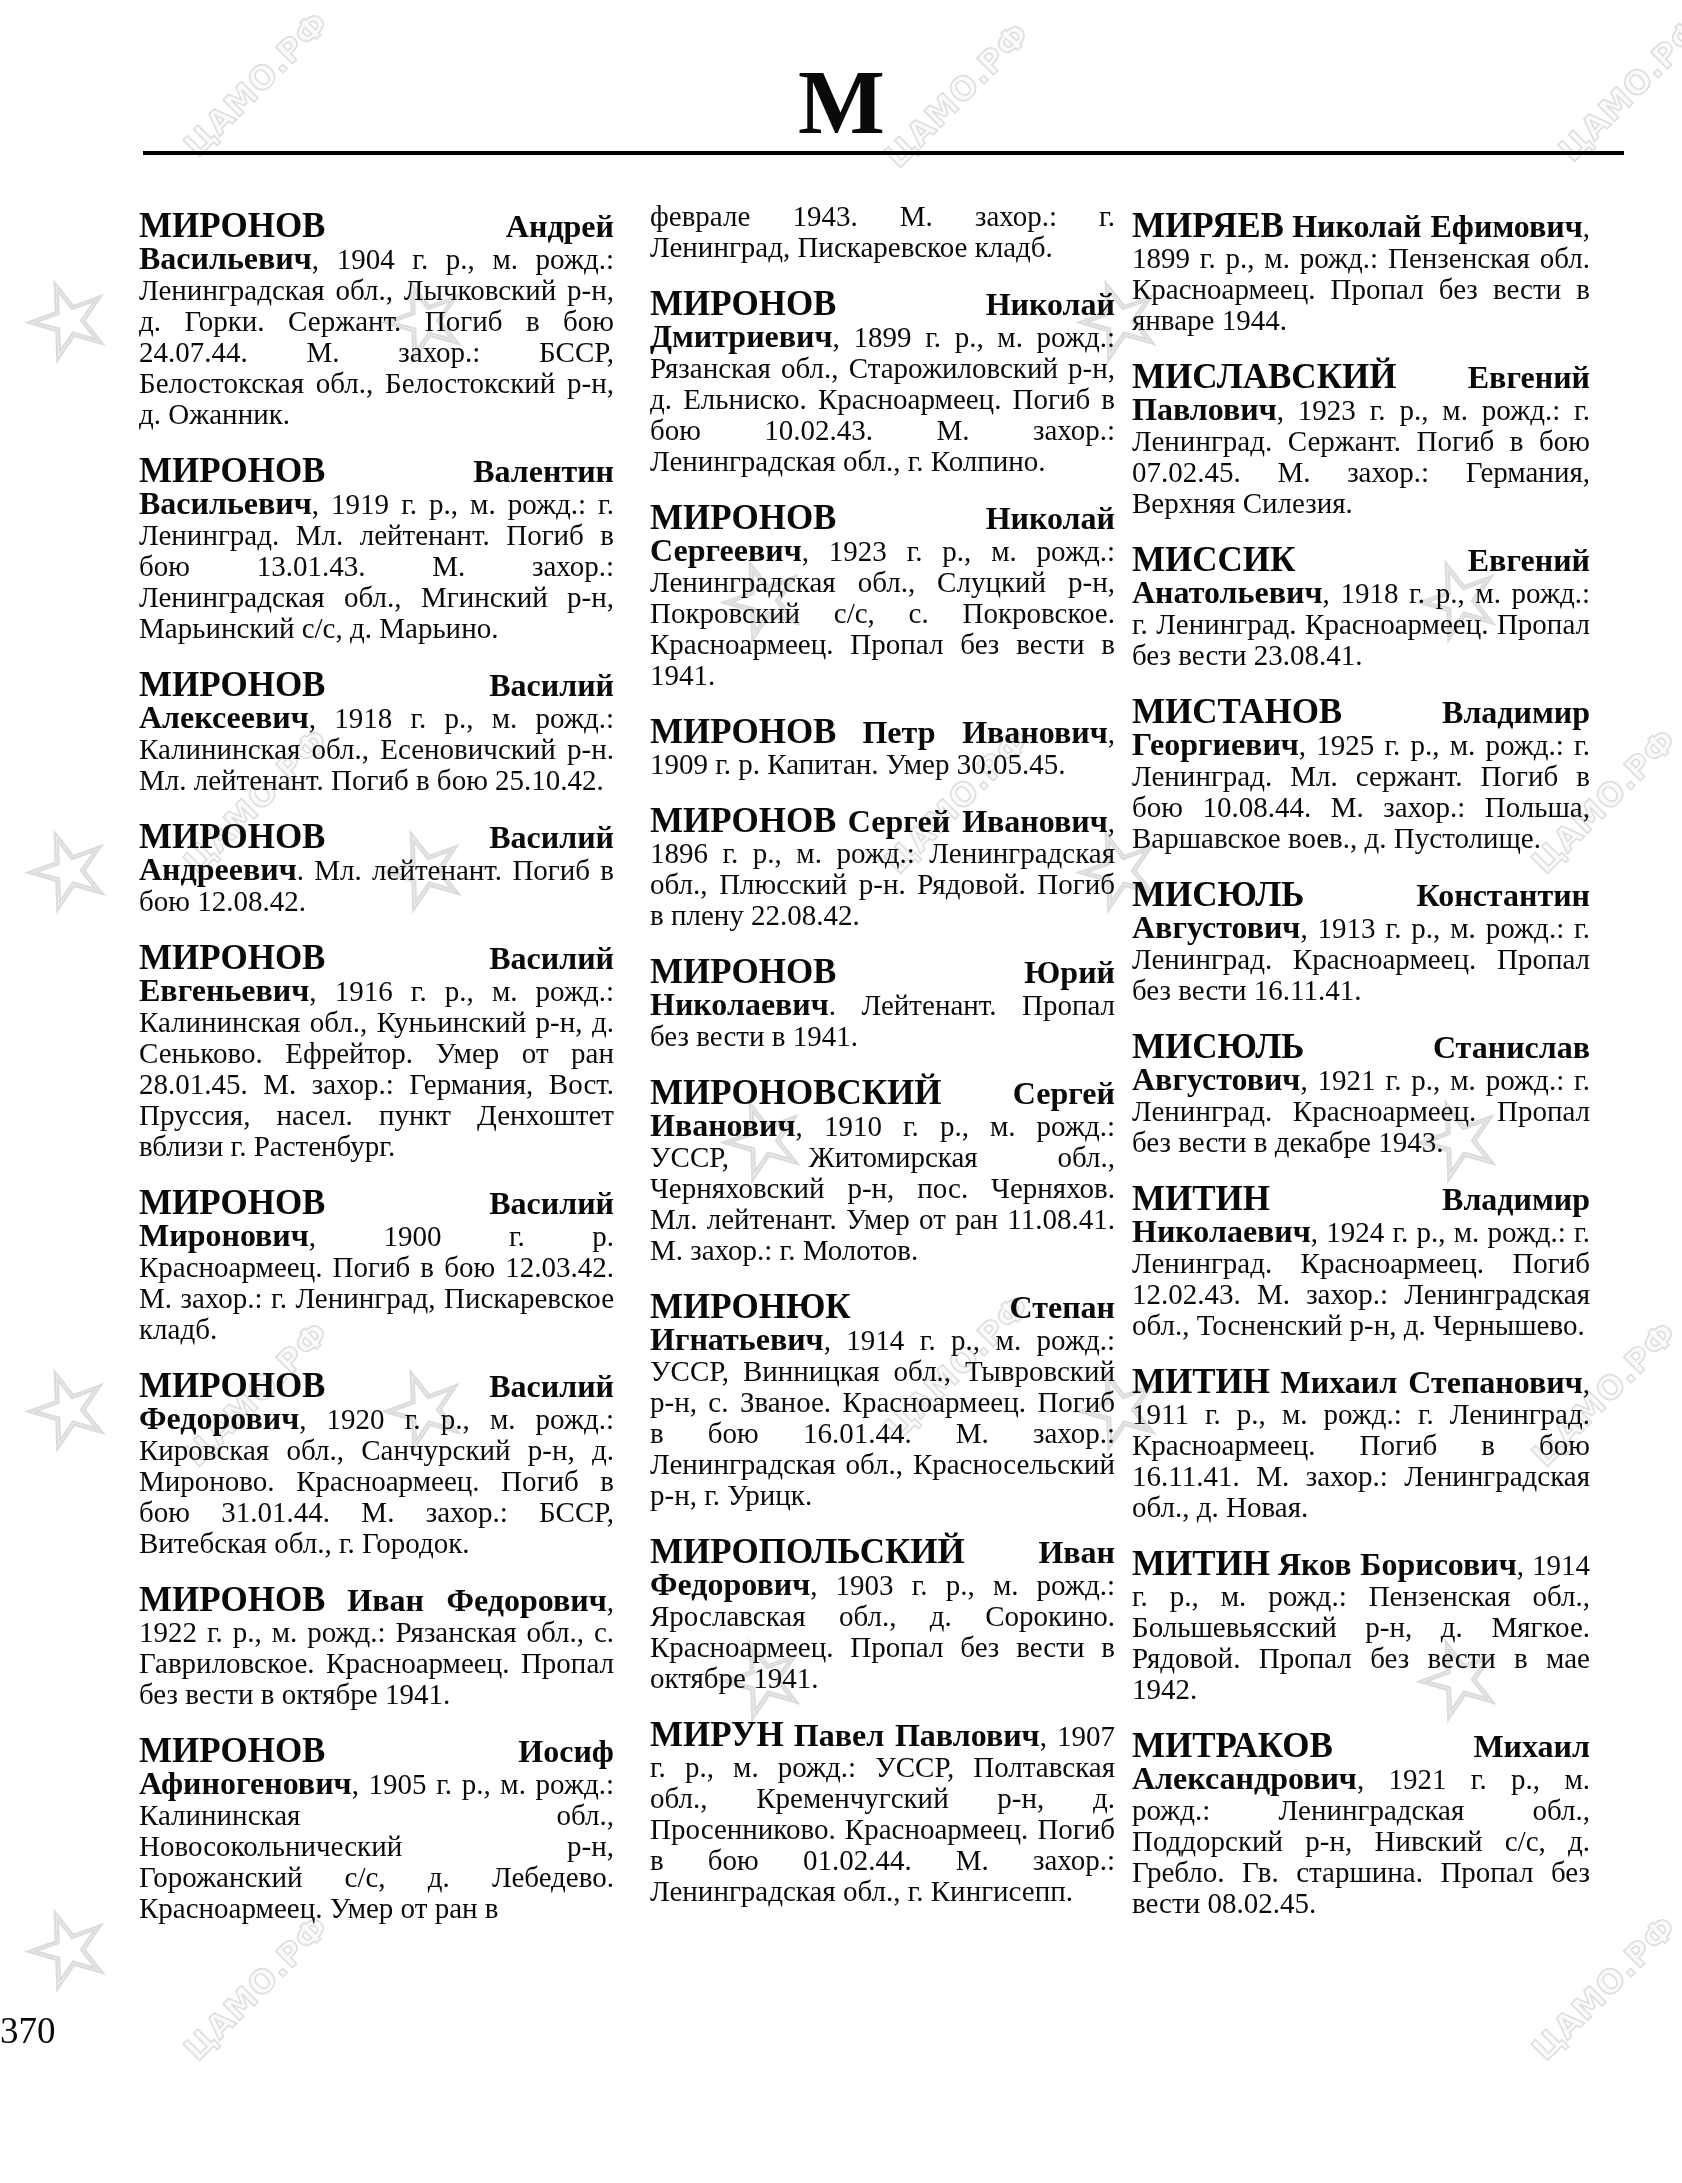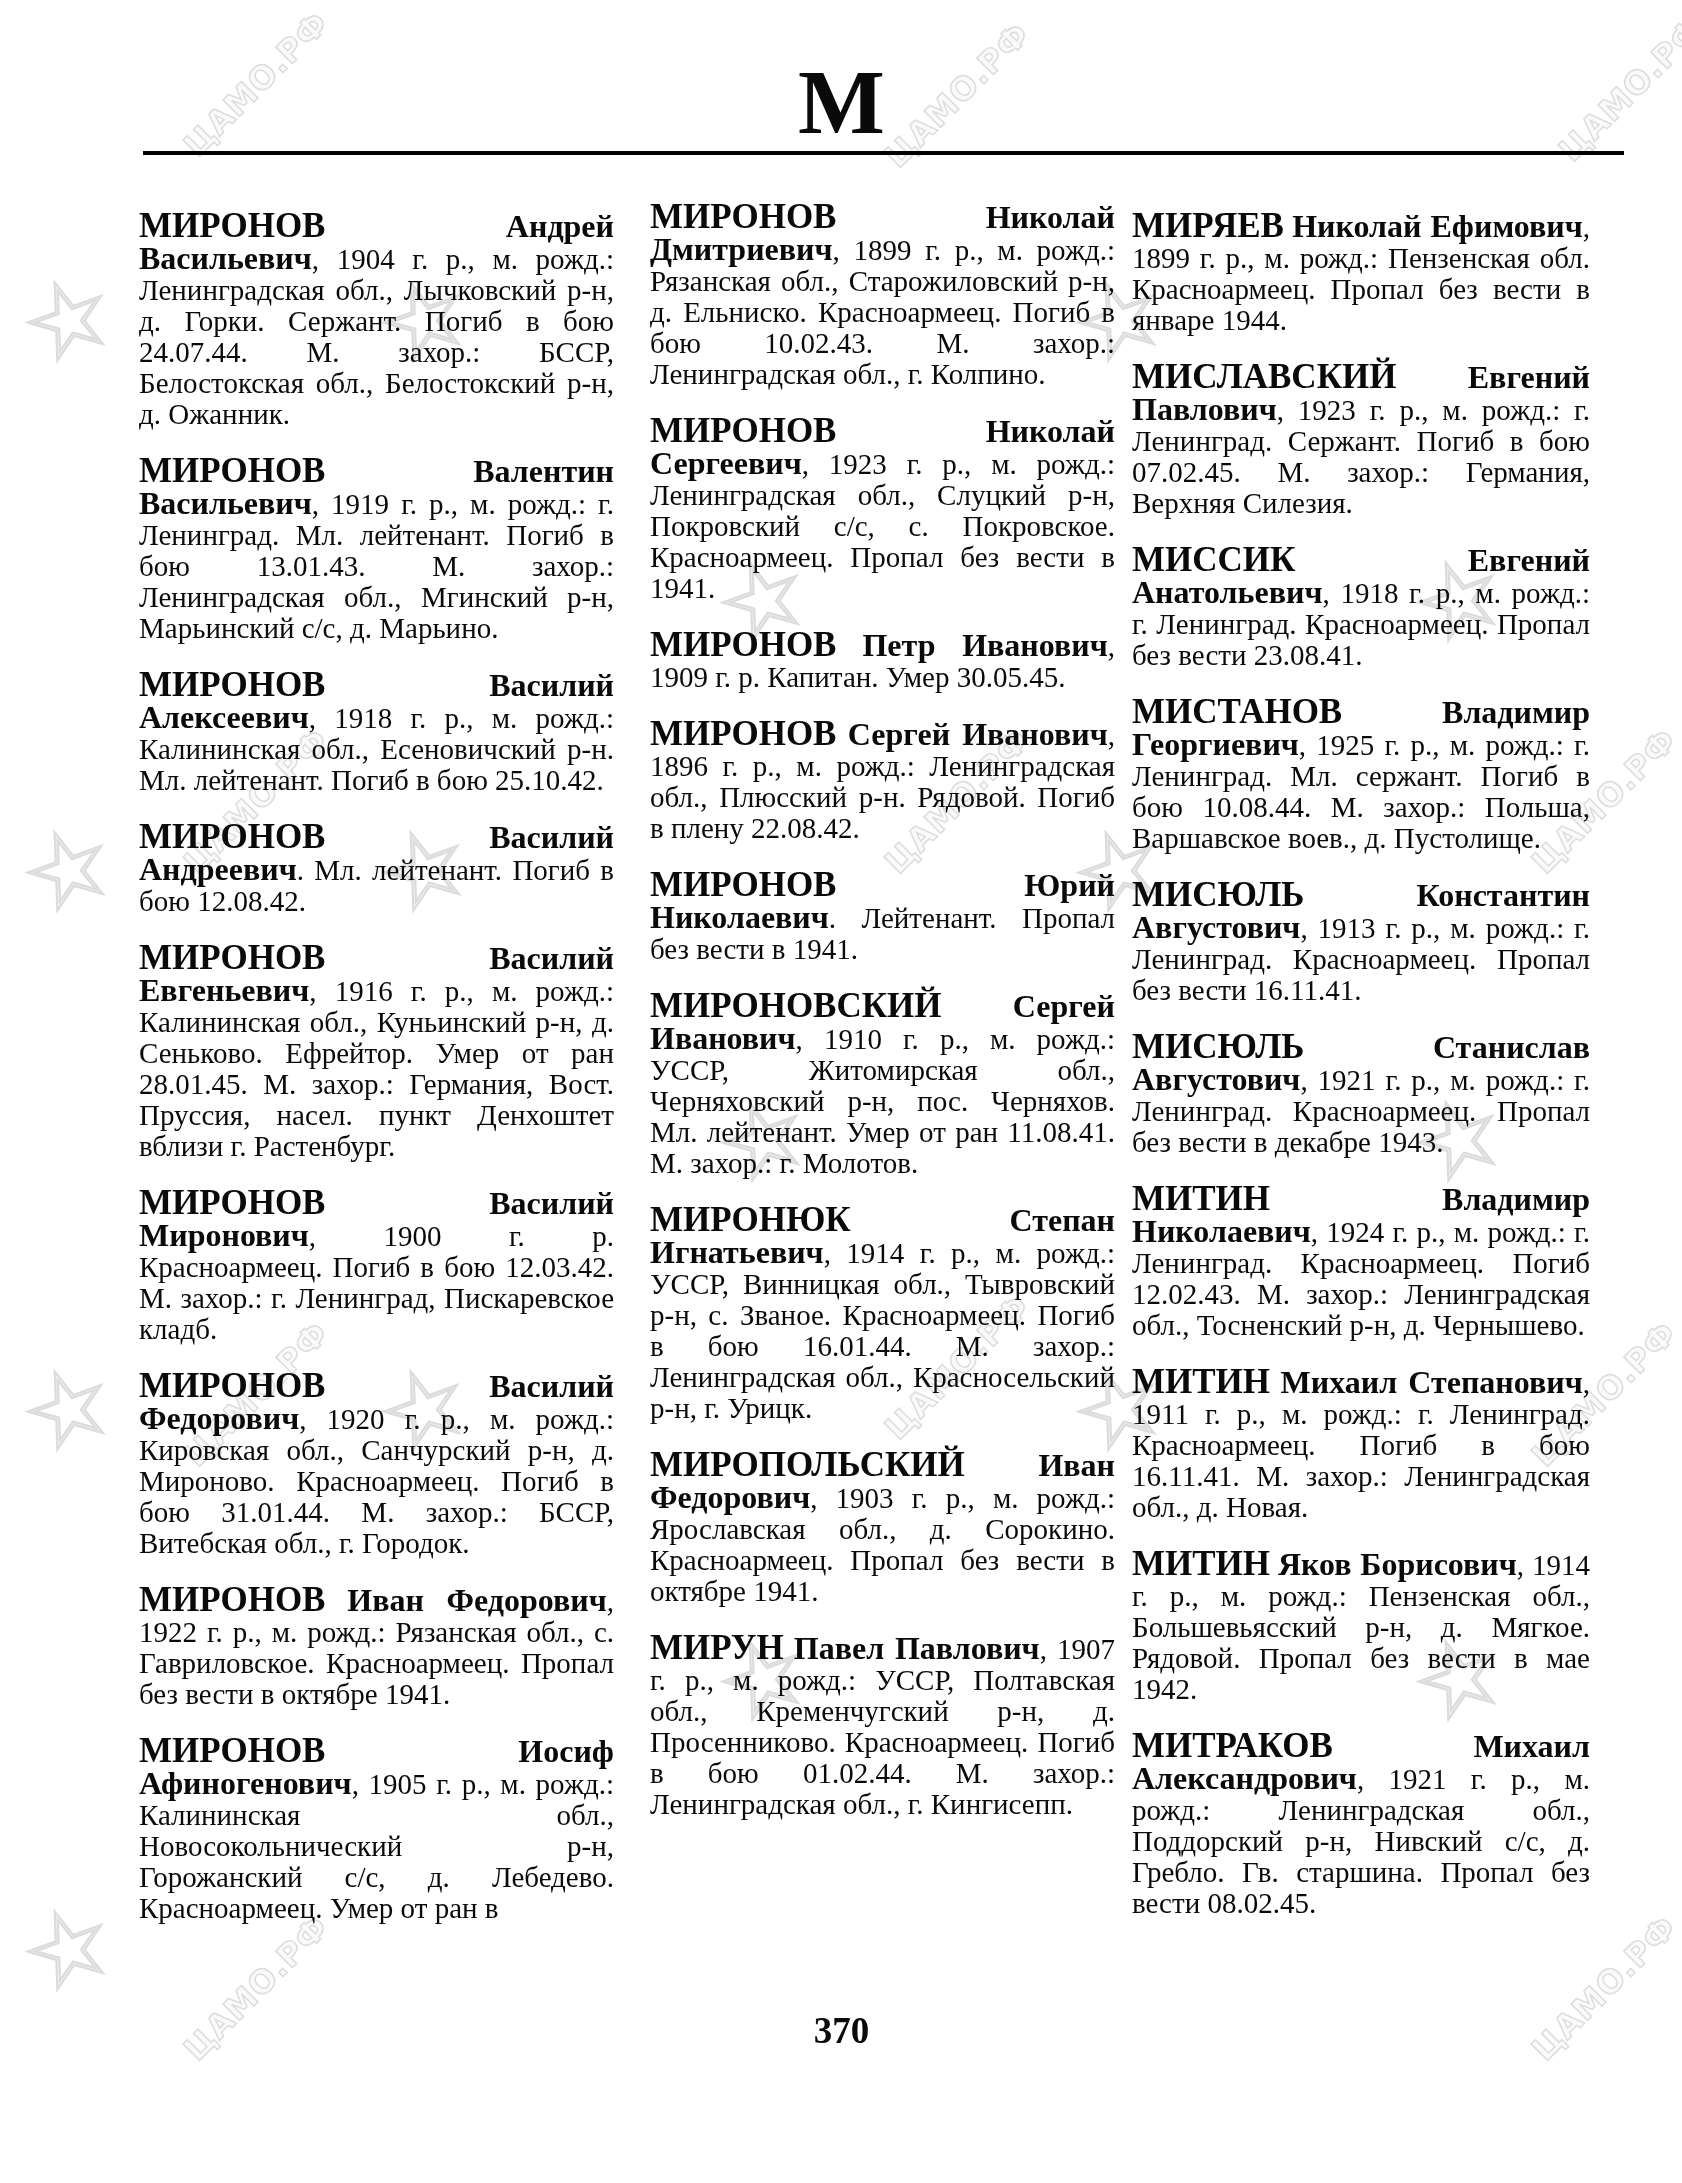--- a/index.html
+++ b/index.html
@@ -16,22 +16,22 @@
                     font-family: "Liberation Serif", serif; }
   .rule { position: absolute; left: 143px; top: 151px; width: 1481px; height: 3.8px; background: #000; }
   .column { position: absolute; top: 210px; }
   .col1 { left: 139px; width: 475px; }
   .col2 { left: 650px; width: 465px; top: 201px; }
   .col3 { left: 1132px; width: 458px; }
   .entry { font-size: 29px; line-height: 31px; text-align: justify; hyphens: manual;
            margin: 0 0 25px 0; }
   .surname { font-weight: bold; font-family: "Liberation Serif", serif; font-size: 35px; }
   .given { font-weight: bold; font-family: Liberation Serif, serif; font-size: 32px; }
-  .page-number { position: absolute; left: 0; width: 1683px; top: 2009px; text-align: center;
-                 font-size: 37px; font-weight: bold; }
+  .page-number { position: absolute; left: 0; width: 1683px; top: 2009px; 
+                 font-size: 37px; font-weight: normal; }
 </style>
 </head>
 <body>
 
 <div class="wm-star" style="left:21.6px;top:259px;">☆</div>
 <div class="wm-star" style="left:21.6px;top:809px;">☆</div>
 <div class="wm-star" style="left:21.6px;top:1348px;">☆</div>
 <div class="wm-star" style="left:21.6px;top:1888px;">☆</div>
 <div class="wm-star" style="left:378px;top:259px;">☆</div>
 <div class="wm-star" style="left:378px;top:809px;">☆</div>
@@ -67,20 +67,21 @@
   <p class="entry"><span class="surname">МИРОНОВ</span> <span class="given">Василий Алексеевич</span><span>, 1918 г. р., м. рожд.: Калининская обл., Есеновичский р-н. Мл. лейтенант. Погиб в бою 25.10.42.</span></p>
   <p class="entry"><span class="surname">МИРОНОВ</span> <span class="given">Василий Андреевич</span><span>. Мл. лейтенант. Погиб в бою 12.08.42.</span></p>
   <p class="entry"><span class="surname">МИРОНОВ</span> <span class="given">Василий Евгеньевич</span><span>, 1916 г. р., м. рожд.: Калининская обл., Куньинский р-н, д. Сеньково. Ефрейтор. Умер от ран 28.01.45. М. захор.: Германия, Вост. Пруссия, насел. пункт Денхоштет вблизи г. Растенбург.</span></p>
   <p class="entry"><span class="surname">МИРОНОВ</span> <span class="given">Василий Миронович</span><span>, 1900 г. р. Красноармеец. Погиб в бою 12.03.42. М. захор.: г. Ленинград, Пискаревское кладб.</span></p>
   <p class="entry"><span class="surname">МИРОНОВ</span> <span class="given">Василий Федорович</span><span>, 1920 г. р., м. рожд.: Кировская обл., Санчурский р-н, д. Мироново. Красноармеец. Погиб в бою 31.01.44. М. захор.: БССР, Витебская обл., г. Городок.</span></p>
   <p class="entry"><span class="surname">МИРОНОВ</span> <span class="given">Иван Федорович</span><span>, 1922 г. р., м. рожд.: Рязанская обл., с. Гавриловское. Красноармеец. Пропал без вести в октябре 1941.</span></p>
   <p class="entry"><span class="surname">МИРОНОВ</span> <span class="given">Иосиф Афиногенович</span><span>, 1905 г. р., м. рожд.: Калининская обл., Новосокольнический р-н, Горожанский с/с, д. Лебедево. Красноармеец. Умер от ран в</span></p>
 </div>
 
 <div class="column col2">
+  <p class="entry"><span>феврале 1943. М. захор.: г. Ленинград, Пискаревское кладб.</span></p>
   <p class="entry"><span class="surname">МИРОНОВ</span> <span class="given">Николай Дмитриевич</span><span>, 1899 г. р., м. рожд.: Рязанская обл., Старожиловский р-н, д. Ельниско. Красноармеец. Погиб в бою 10.02.43. М. захор.: Ленинградская обл., г. Колпино.</span></p>
   <p class="entry"><span class="surname">МИРОНОВ</span> <span class="given">Николай Сергеевич</span><span>, 1923 г. р., м. рожд.: Ленинградская обл., Слуцкий р-н, Покровский с/с, с. Покровское. Красноармеец. Пропал без вести в 1941.</span></p>
   <p class="entry"><span class="surname">МИРОНОВ</span> <span class="given">Петр Иванович</span><span>, 1909 г. р. Капитан. Умер 30.05.45.</span></p>
   <p class="entry"><span class="surname">МИРОНОВ</span> <span class="given">Сергей Иванович</span><span>, 1896 г. р., м. рожд.: Ленинградская обл., Плюсский р-н. Рядовой. Погиб в плену 22.08.42.</span></p>
   <p class="entry"><span class="surname">МИРОНОВ</span> <span class="given">Юрий Николаевич</span><span>. Лейтенант. Пропал без вести в 1941.</span></p>
   <p class="entry"><span class="surname">МИРОНОВСКИЙ</span> <span class="given">Сергей Иванович</span><span>, 1910 г. р., м. рожд.: УССР, Житомирская обл., Черняховский р-н, пос. Черняхов. Мл. лейтенант. Умер от ран 11.08.41. М. захор.: г. Молотов.</span></p>
   <p class="entry"><span class="surname">МИРОНЮК</span> <span class="given">Степан Игнатьевич</span><span>, 1914 г. р., м. рожд.: УССР, Винницкая обл., Тывровский р-н, с. Званое. Красноармеец. Погиб в бою 16.01.44. М. захор.: Ленинградская обл., Красносельский р-н, г. Урицк.</span></p>
   <p class="entry"><span class="surname">МИРОПОЛЬСКИЙ</span> <span class="given">Иван Федорович</span><span>, 1903 г. р., м. рожд.: Ярославская обл., д. Сорокино. Красноармеец. Пропал без вести в октябре 1941.</span></p>
   <p class="entry"><span class="surname">МИРУН</span> <span class="given">Павел Павлович</span><span>, 1907 г. р., м. рожд.: УССР, Полтавская обл., Кременчугский р-н, д. Просенниково. Красноармеец. Погиб в бою 01.02.44. М. захор.: Ленинградская обл., г. Кингисепп.</span></p>
 </div>

